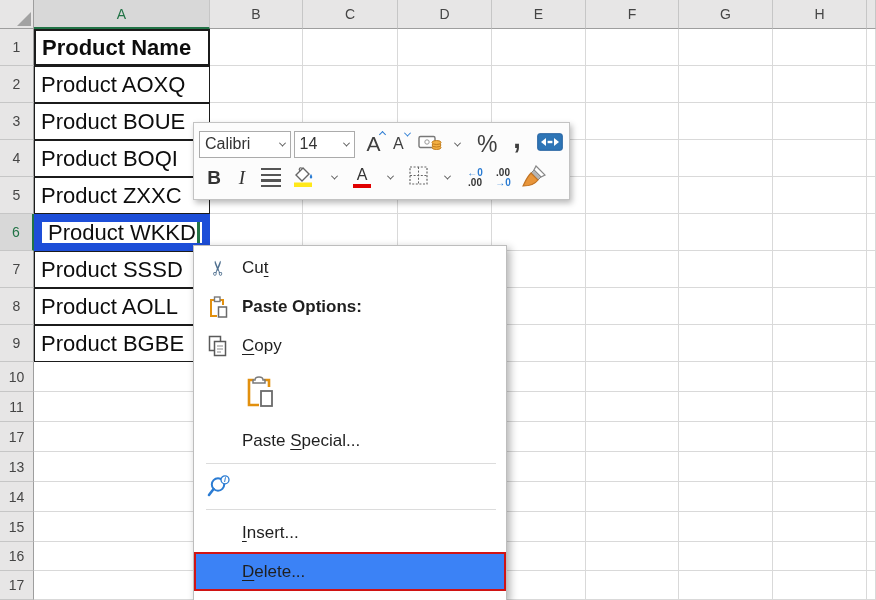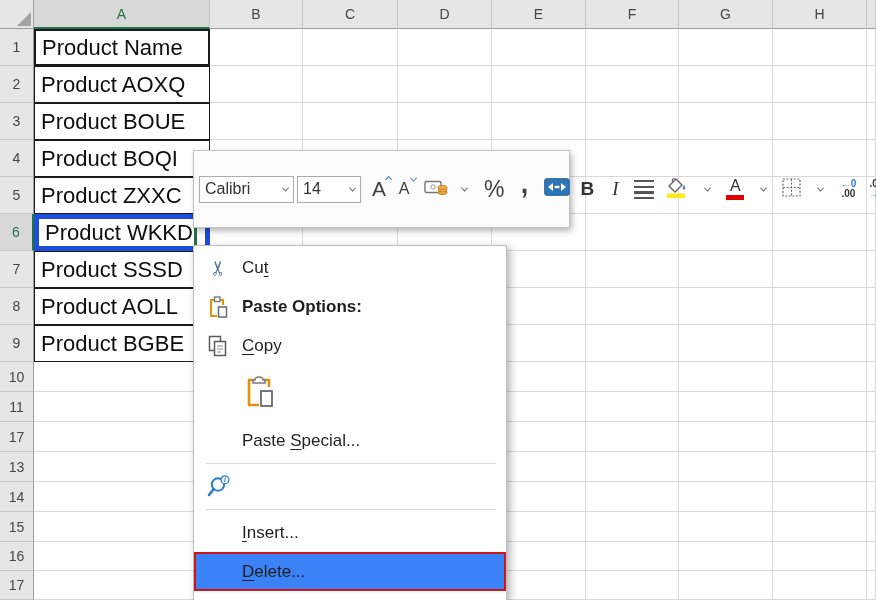--- a/index.html
+++ b/index.html
@@ -18,28 +18,28 @@
     border-left: 14px solid transparent; border-bottom: 14px solid #a2a2a2; }
   .ch { background: #e7e6e6; border-right: 1px solid #c6c6c6; border-bottom: 1px solid #9e9e9e;
     display: flex; align-items: center; justify-content: center; font-size: 14px; color: #454545; }
   .ch.sel { background: #d8d8d8; color: #217346; border-bottom: 2px solid #217346; }
   .rh { background: #e7e6e6; border-bottom: 1px solid #c6c6c6; border-right: 1px solid #9e9e9e;
     display: flex; align-items: center; justify-content: center; font-size: 14px; color: #454545; }
   .rh.sel { background: #d8d8d8; color: #217346; border-right: 2px solid #217346; }
   .cell { background: #fff; border-right: 1px solid #d9d9d9; border-bottom: 1px solid #d9d9d9; }
   .tcell { background: #fff; border: 1px solid #1b1b1b; display: flex; align-items: center;
     padding-left: 6px; font-size: 22px; color: #0d0d0d; white-space: nowrap; overflow: hidden; }
-  .tcell.thick { border-width: 2px; font-weight: 400; }
-  .tcell.active { border: 5px solid #1d4ed8; }
+  .tcell.thick { border-width: 2px; font-weight: 700; }
+  .tcell.active { border: 8px solid #1d4ed8; }
   .cursor { display: inline-block; width: 3px; height: 26px; background: #217346; margin-left: 1px; }
 
   
-  .mini-toolbar { position: absolute; left: 193px; top: 150px; width: 377px; height: 78px;
+  .mini-toolbar { position: absolute; left: 193px; top: 122px; width: 377px; height: 78px;
     background: #fcfcfc; border: 1px solid #c3c3c3; box-shadow: 2px 3px 6px rgba(0,0,0,.28);
-    display: flex; flex-direction: row; justify-content: space-evenly; padding: 2px 5px; z-index: 5; }
+    display: flex; flex-direction: column; justify-content: space-evenly; padding: 2px 5px; z-index: 5; }
   .tb-row { display: flex; align-items: center; gap: 3px; }
   .sel-box { height: 27px; border: 1px solid #ababab; background: #fff; display: flex; align-items: center;
     padding: 0 5px; font-size: 16px; color: #333; }
   .sel-box .lbl { flex: 1; }
   .fontname-box { width: 95px; } .fontsize-box { width: 64px; }
   .tbtn { display: flex; align-items: center; justify-content: center; min-width: 22px; height: 28px;
     padding: 0 2px; position: relative; cursor: default; }
   .chv { width: 7px; height: 7px; border-right: 2px solid #555; border-bottom: 2px solid #555;
     transform: rotate(45deg) translate(-1px,-1px); }
   .chv.blue { border-color: #2b7cd3; }

